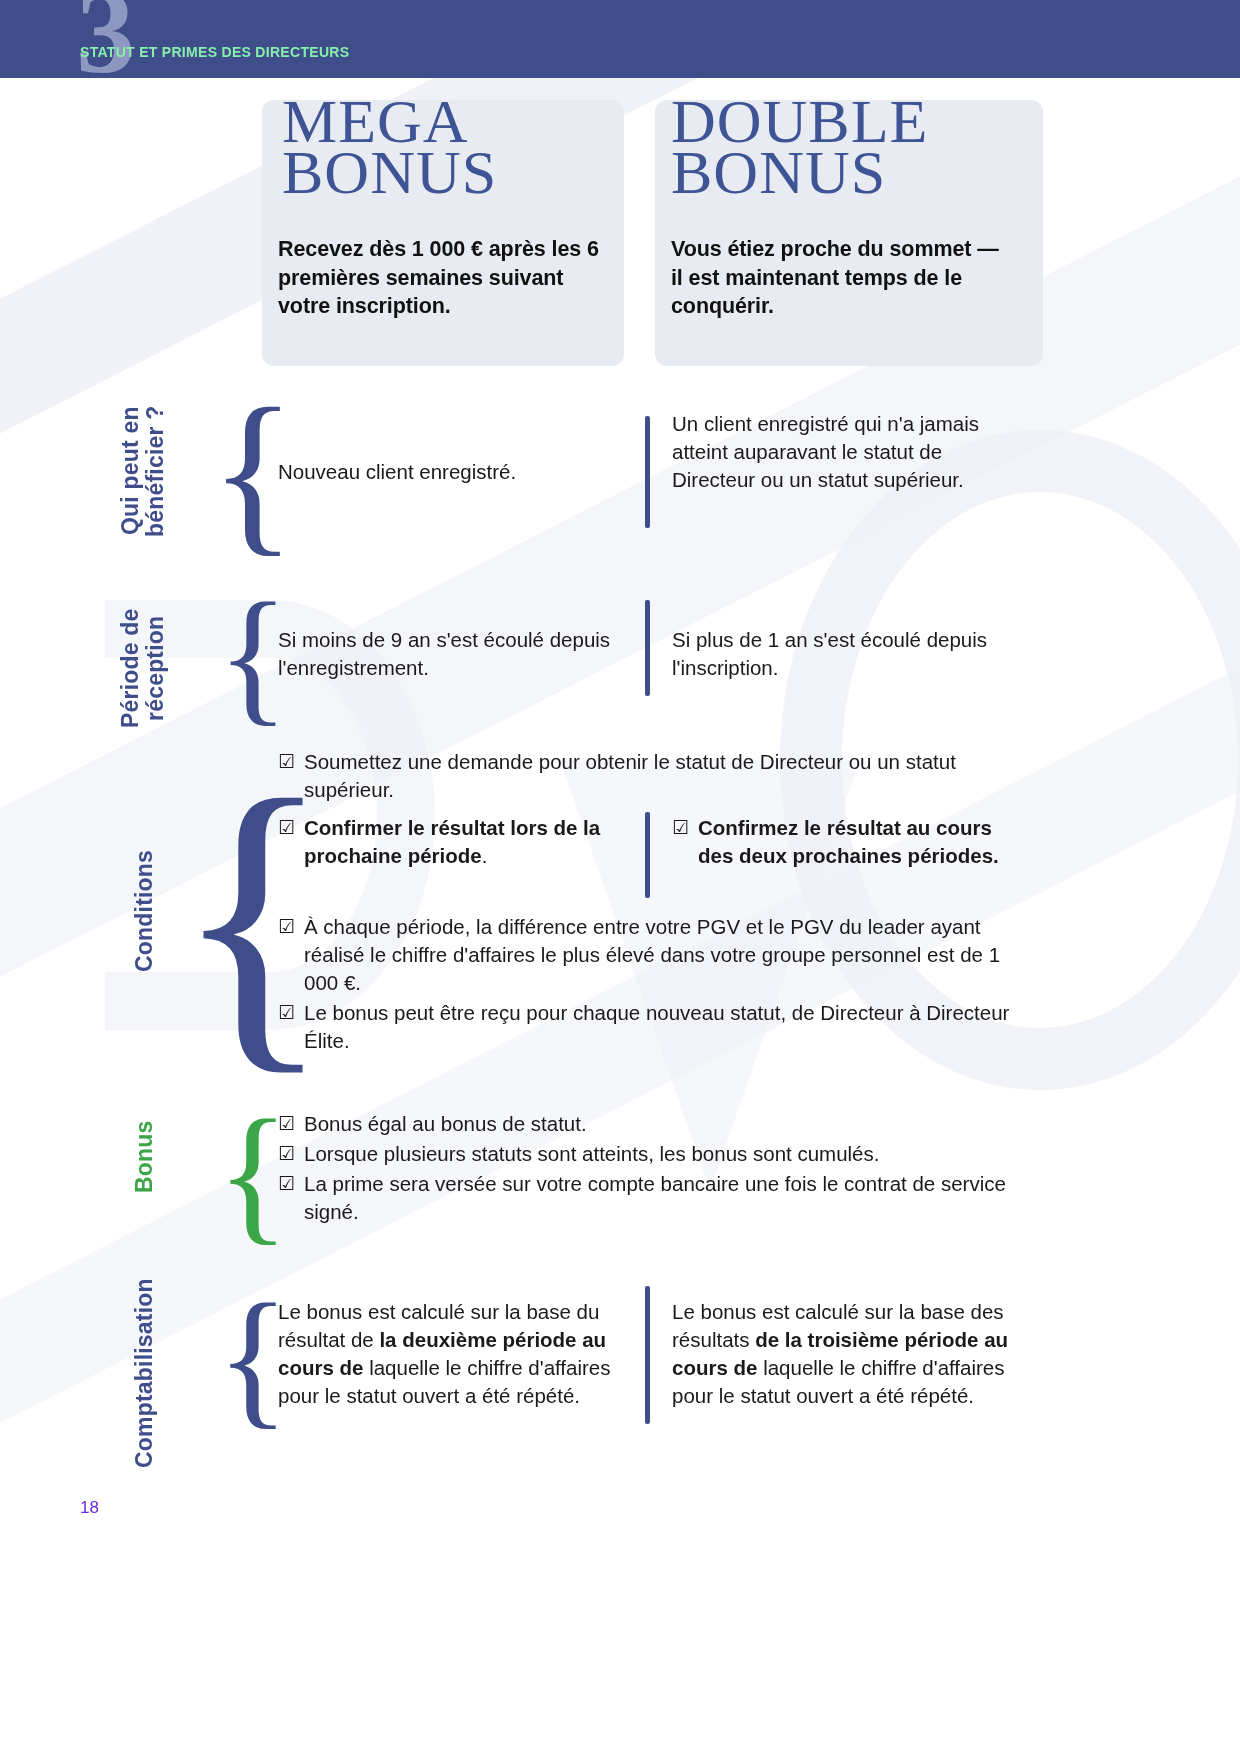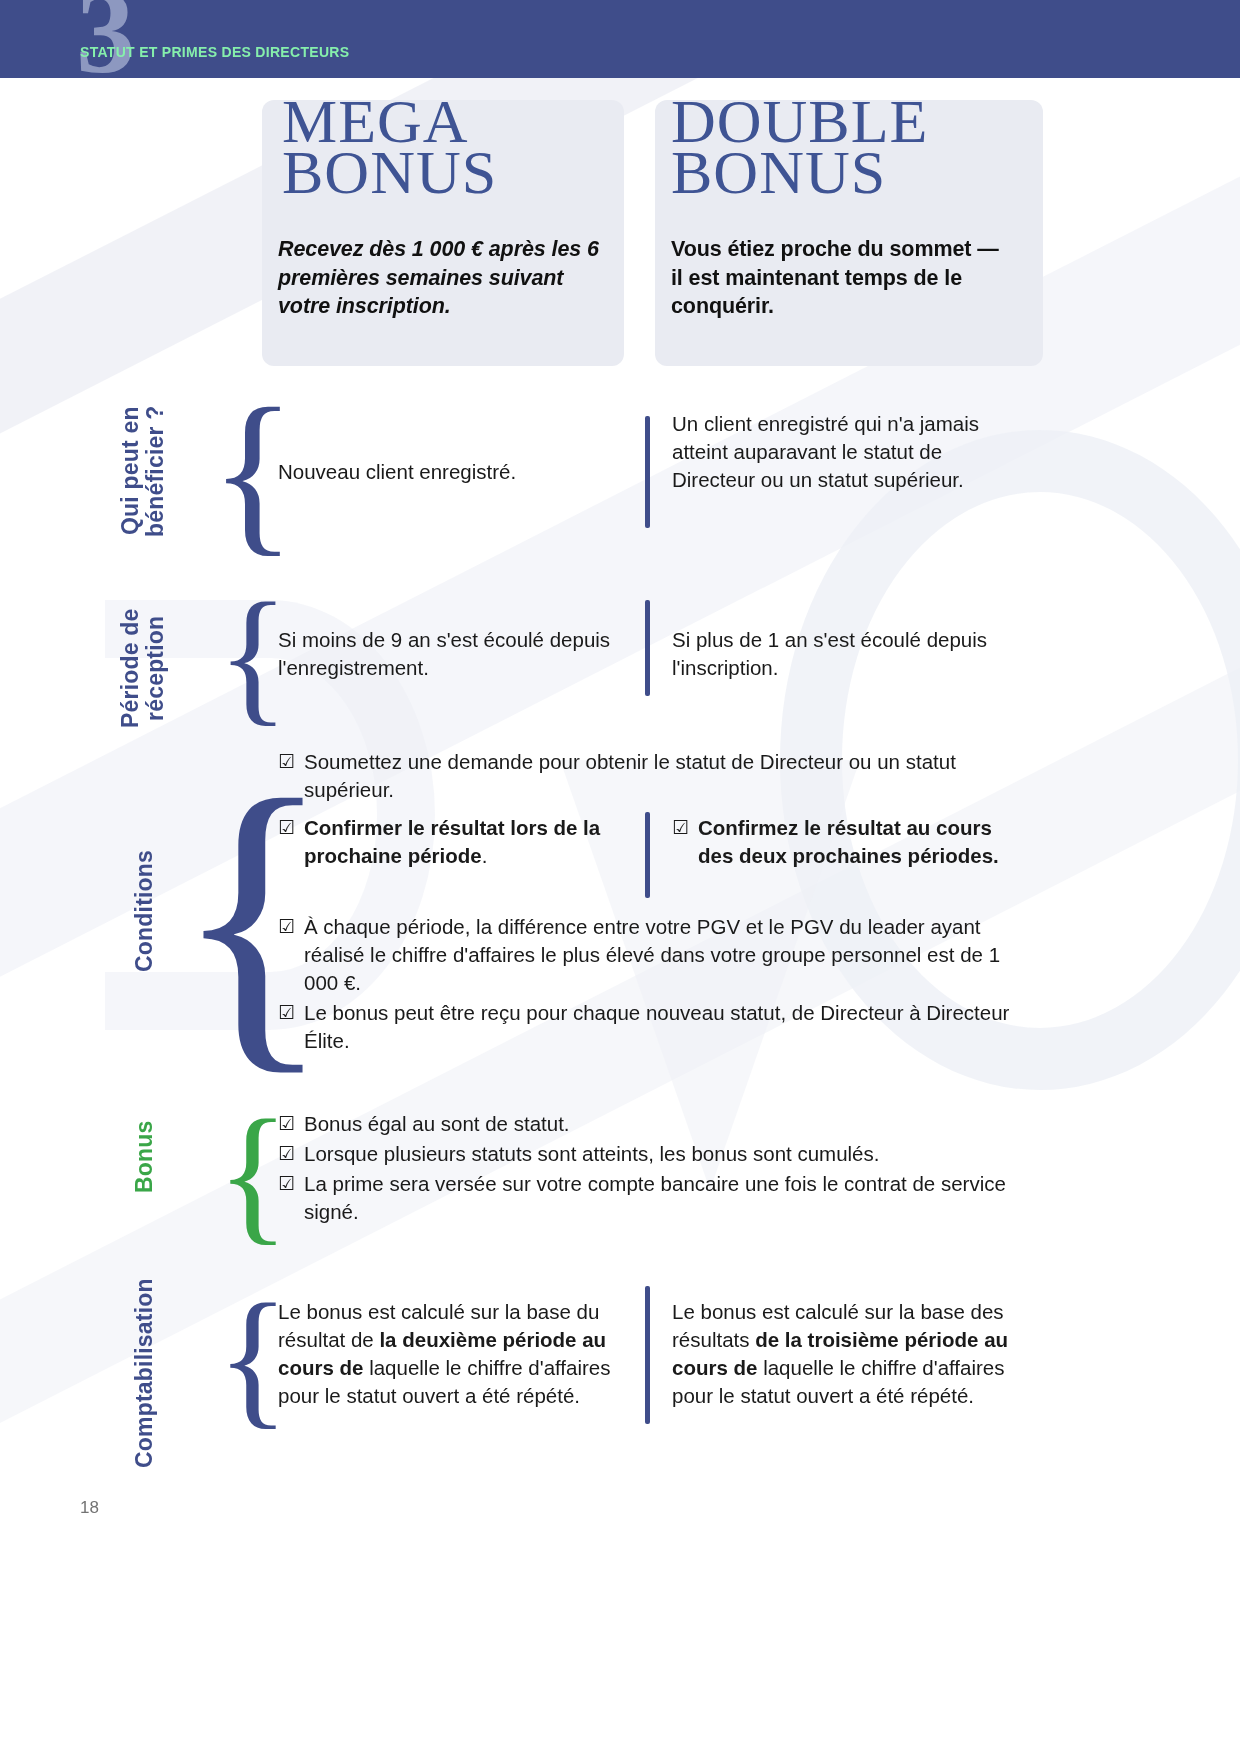--- a/index.html
+++ b/index.html
@@ -61,21 +61,21 @@
     font-family:"Liberation Serif", serif;
     color:#3f5494; font-weight:400;
     font-size:62px; line-height:.82; letter-spacing:1px;
   }
   .card-mega .ctitle{ position:absolute; left:20px; top:-4px; }
   .card-double .ctitle{ position:absolute; left:16px; top:-4px; }
   .card .csub{
     position:absolute; left:16px; font-weight:700; font-size:21.5px;
     line-height:1.33; color:#111; letter-spacing:-.1px;
   }
-  .card-mega .csub{ top:135px; width:340px;font-style:italic; }
+  .card-mega .csub{ top:135px; width:340px; }
   .card-double .csub{ top:135px; width:330px; }
 
   
   .vlabel{
     position:absolute; z-index:4;
     writing-mode:vertical-rl; transform:rotate(180deg);
     font-weight:700; color:#3f4d8a; letter-spacing:.2px;
     line-height:1.08; text-align:center;
   }
   .vl-qui   { left:118px; top:378px;  height:186px; font-size:23px; }
@@ -136,21 +136,21 @@
   .t-r3b{ left:278px; top:913px;  width:745px; }
   
   .t-r4 { left:278px; top:1110px; width:730px; }
   
   .t-r5l{ left:278px; top:1298px; width:350px; }
   .t-r5r{ left:672px; top:1298px; width:355px; }
 
   
   .pageno{
     position:absolute; left:80px; top:1498px; z-index:5;
-    font-size:17px; color:#737373; font-weight:400;
+    font-size:17px; color:#6d28d9; font-weight:400;
   }
 </style>
 </head>
 <body>
 
 <div class="wm-layer">
   <div class="wm-stripe wm-s1"></div>
   <div class="wm-stripe wm-s2"></div>
   <div class="wm-stripe wm-s3"></div>
   <div class="wm-ring"></div>
@@ -240,21 +240,21 @@
   </div>
   <div class="li">
     <span class="cb">☑</span>
     <span>Le bonus peut être reçu pour chaque nouveau statut, de Directeur à Directeur Élite.</span>
   </div>
 </div>
 
 <div class="blk t-r4">
   <div class="li">
     <span class="cb">☑</span>
-    <span>Bonus égal au sont de statut.</span>
+    <span>Bonus égal au bonus de statut.</span>
   </div>
   <div class="li">
     <span class="cb">☑</span>
     <span>Lorsque plusieurs statuts sont atteints, les bonus sont cumulés.</span>
   </div>
   <div class="li">
     <span class="cb">☑</span>
     <span>La prime sera versée sur votre compte bancaire une fois le contrat de service signé.</span>
   </div>
 </div>

